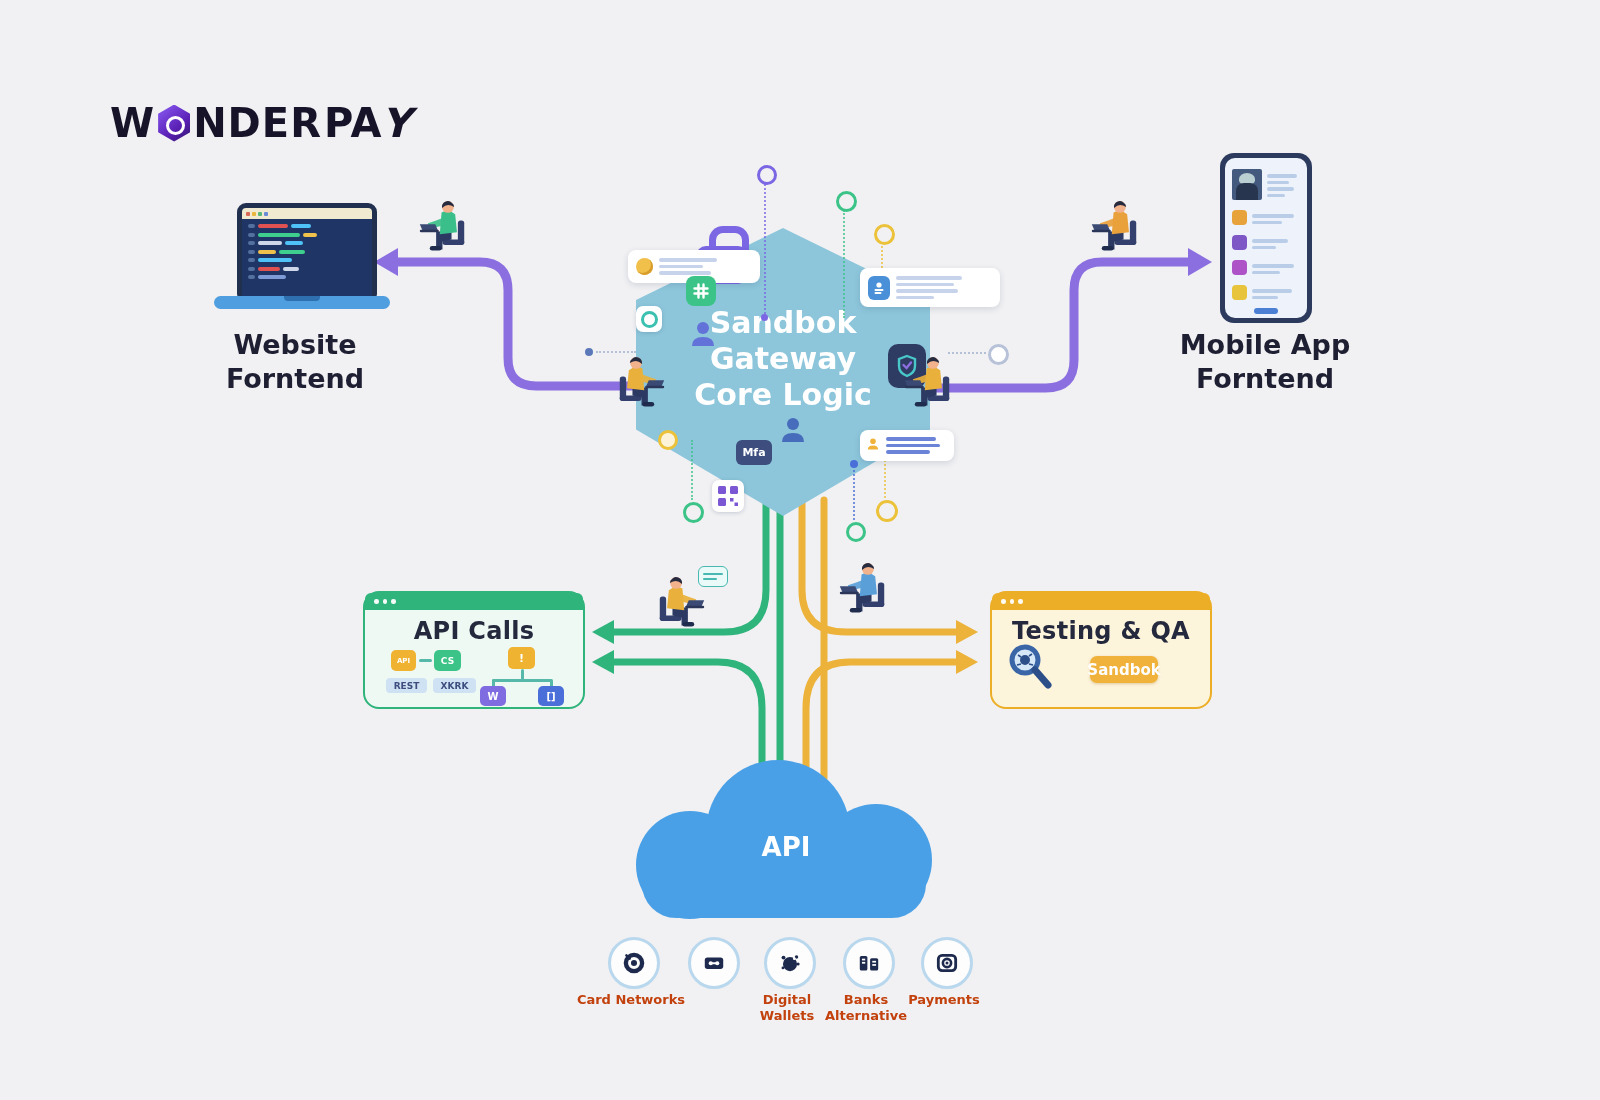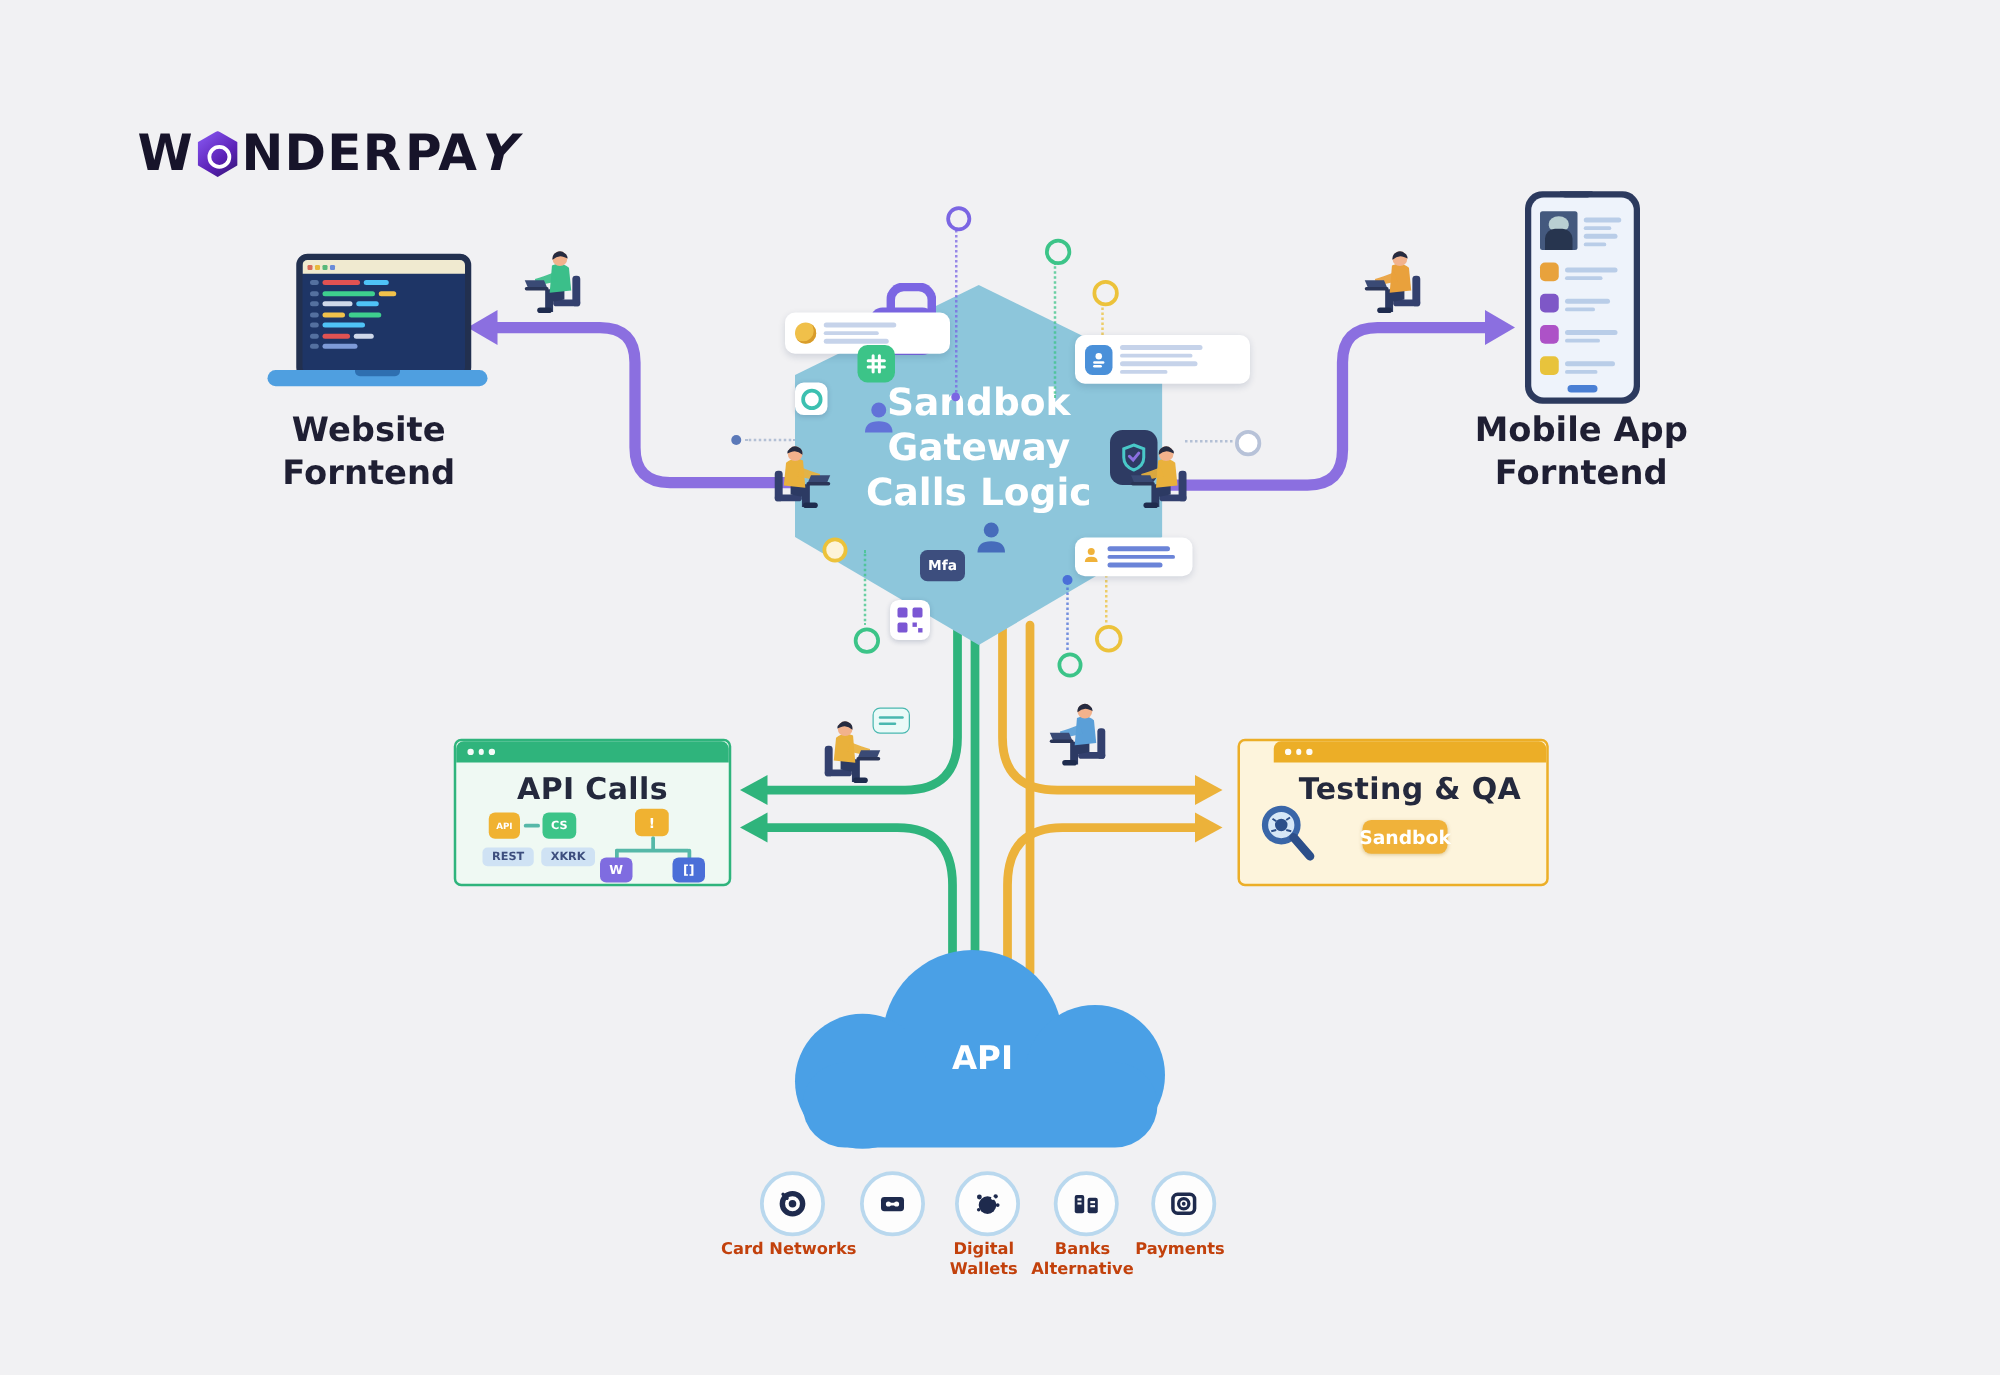--- a/index.html
+++ b/index.html
@@ -58,21 +58,21 @@
   .lock{z-index:3;}
   .lock .shk{position:absolute;left:13px;top:0;width:26px;height:26px;border:7px solid var(--lock_purple,#7b66e3);border-bottom:none;border-radius:14px 14px 0 0;}
   .lock .bod{position:absolute;left:0;top:20px;width:52px;height:38px;background:var(--lock_purple,#7b66e3);border-radius:10px;display:flex;align-items:center;justify-content:center;}
   .badge-mfa{background:#3d4e7e;color:#fff;border-radius:6px;font-size:11px;font-weight:700;display:flex;align-items:center;justify-content:center;z-index:3;}
   .qr{background:#fff;border-radius:7px;box-shadow:0 1px 4px rgba(30,50,90,.2);z-index:3;display:flex;align-items:center;justify-content:center;}
   .person{width:58px;height:60px;z-index:4;}
   .person.flip{transform:scaleX(-1);}
   .bubble{background:#eafaf8;border:1.5px solid #49b8b0;border-radius:6px;padding:3px 4px;z-index:4;}
   .bubble i{display:block;height:2.5px;width:20px;background:#49b8b0;border-radius:2px;margin:2.5px 0;}
   
-  .winbox{width:218px;height:114px;border-radius:6px;z-index:3;}
+  .winbox{width:218px;height:114px;border-radius:16px;z-index:3;}
   .win-green{border:2.5px solid var(--green,#2fb47c);background:#eff9f3;}
   .win-amber{border:2.5px solid #ecae27;background:#fdf4dc;}
   .win-head{height:17px;border-radius:6px 6px 0 0;display:flex;align-items:center;gap:4px;padding-left:9px;}
   .win-green .win-head{background:var(--green,#2fb47c);}
   .win-amber .win-head{background:#ecae27;}
   .win-head i{width:4.5px;height:4.5px;border-radius:50%;background:#fff;opacity:.95;}
   .win-title{text-align:center;font-size:24px;font-weight:700;color:#24293d;margin-top:7px;letter-spacing:.3px;}
   .chip{position:absolute;border-radius:5px;color:#fff;font-weight:700;display:flex;align-items:center;justify-content:center;}
   .pill{position:absolute;background:#cfe2f4;border-radius:4px;color:#3d4e7e;font-size:9px;font-weight:700;display:flex;align-items:center;justify-content:center;}
   .conn{position:absolute;background:#56b8a8;border-radius:2px;}
@@ -233,21 +233,21 @@
   </div>
   <div class="abs big-label" style="left:1165px;top:328px;width:200px;text-align:center;">
     <div>Mobile App</div>
     <div>Forntend</div>
   </div>
 
   <div class="abs hex">
     <div class="ht">
       <div>Sandbok</div>
       <div>Gateway</div>
-      <div>Calls Logic</div>
+      <div>Core Logic</div>
     </div>
   </div>
 
   <div class="abs lock" style="left:696px;top:226px;width:54px;height:58px;">
     <div class="shk"></div>
     <div class="bod">
         <svg width="22" height="14" viewBox="0 0 22 14">
           <path d="M3 2 L11 11 L19 2" stroke="#fff" stroke-width="5" fill="none" stroke-linecap="round" stroke-linejoin="round"></path>
         </svg>
       </div>
@@ -379,21 +379,21 @@
     <div class="pill" style="left:68px;top:85px;width:43px;height:15px;">XKRK</div>
     <div class="conn" style="left:156px;top:76px;width:2.5px;height:12px;"></div>
     <div class="conn" style="left:127px;top:86px;width:60px;height:2.5px;"></div>
     <div class="conn" style="left:127px;top:86px;width:2.5px;height:9px;"></div>
     <div class="conn" style="left:185px;top:86px;width:2.5px;height:9px;"></div>
     <div class="chip" style="left:143px;top:54px;width:27px;height:22px;background:#f0b231;font-size:11px;">!</div>
     <div class="chip" style="left:115px;top:93px;width:26px;height:20px;background:#7f6ce0;font-size:10px;">W</div>
     <div class="chip" style="left:173px;top:93px;width:26px;height:20px;background:#4b6fd8;font-size:10px;">[]</div>
   </div>
 
-  <div class="abs winbox win-amber" style="left:990px;top:591px;padding-left:27px;">
+  <div class="abs winbox win-amber" style="left:990px;top:591px;">
     <div class="win-head">
         <i></i>
         <i></i>
         <i></i>
       </div>
     <div class="win-title">Testing &amp; QA</div>
     <div class="abs" style="left:12px;top:48px;">
       <svg width="52" height="52" viewBox="0 0 52 52">
         <circle cx="21" cy="19" r="13" fill="#d6e7f7" stroke="#3a66a8" stroke-width="5"></circle>
         <circle cx="21" cy="19" r="5" fill="#2c4f8a"></circle>

